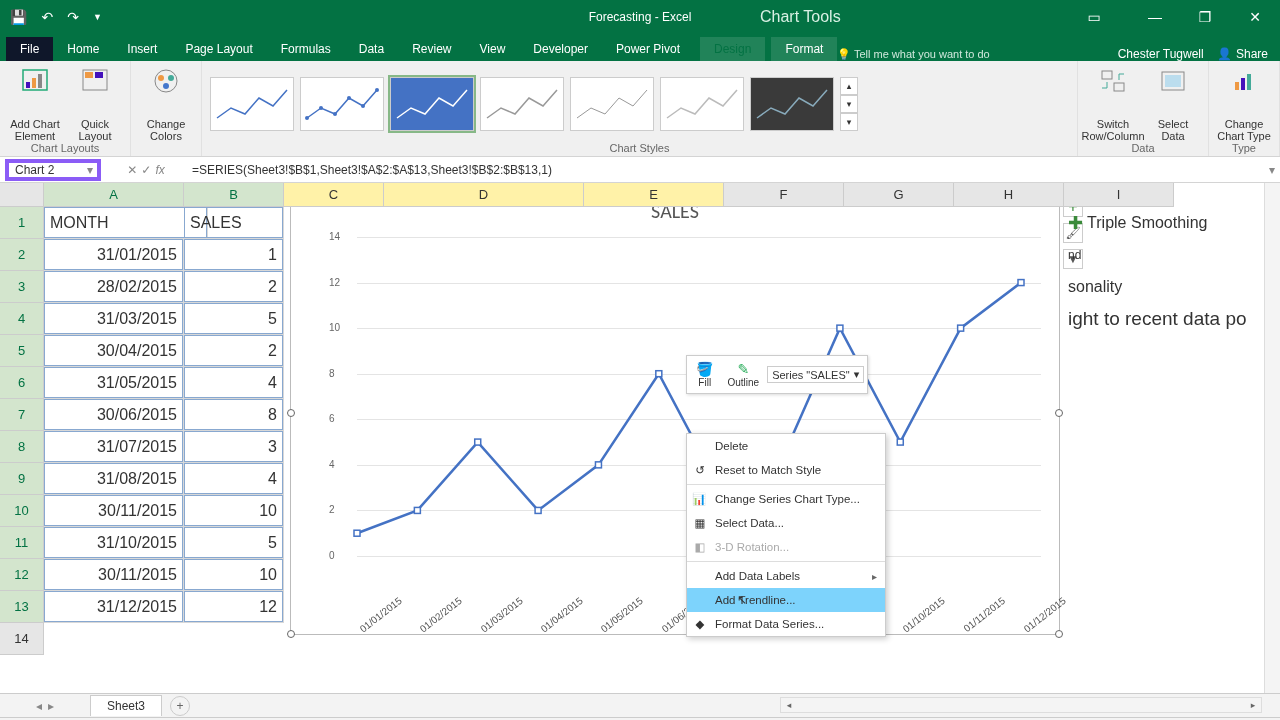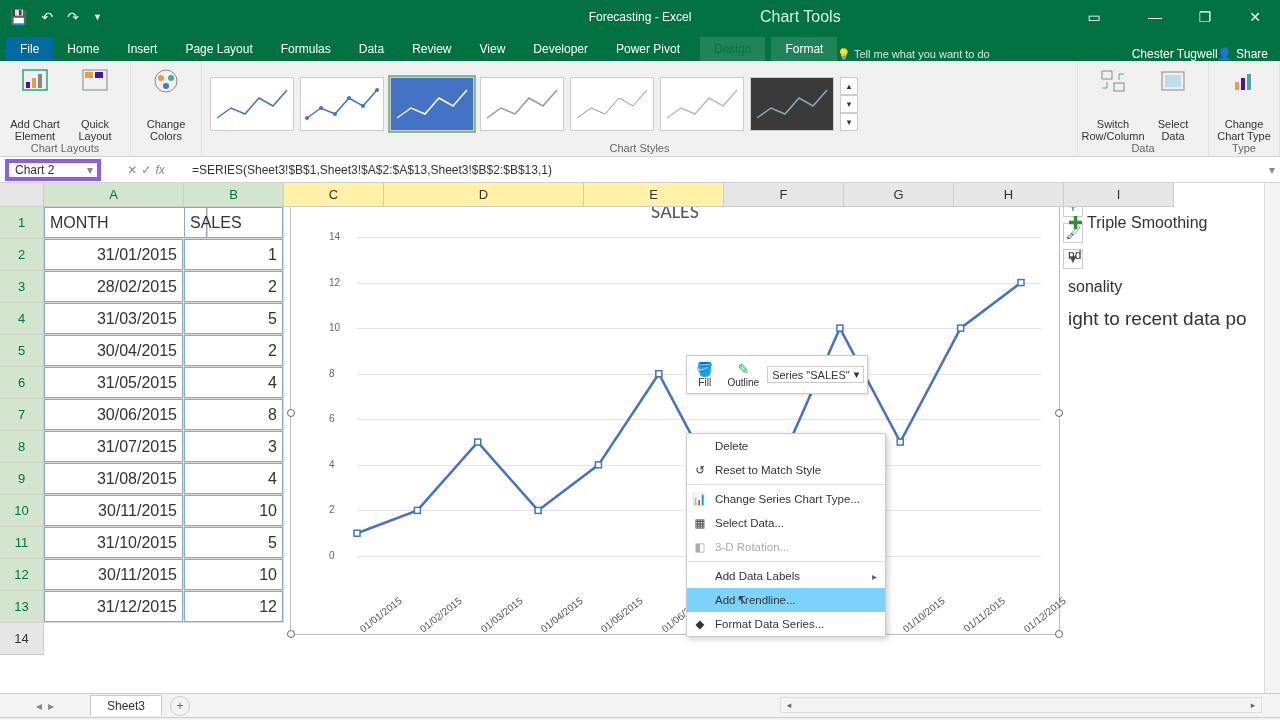--- a/index.html
+++ b/index.html
@@ -11,24 +11,24 @@
 .qa span { font-size: 14px; }
 .title-center { position: absolute; left: 0; right: 0; text-align: center; font-size: 12px; pointer-events:none;}
 .title-tools { position: absolute; left: 760px; font-size: 16px; color:#d9f0e4;}
 .win-btns { margin-left: auto; display: flex; gap: 4px; padding-right: 2px; }
 .win-btn { width: 46px; height: 34px; display: flex; align-items: center; justify-content: center; font-size: 14px; }
 .rib-help { width:28px; height:34px; display:flex;align-items:center;justify-content:center;font-size:14px;margin-right:20px;}
 
 
 .ribtabs { height: 27px; background: #037243; display: flex; align-items: flex-end; padding-left: 6px; color: #fff; }
 .ribtab { padding: 5px 14px 5px; font-size: 12px; cursor: pointer; }
-.ribtab.file { background:#0369a1;text-align:center; }
+.ribtab.file { background:#0f172a;text-align:center; }
 .ribtab.active { background: #f0f0f0; color: #037243; }
 .ribtab.context { background: rgba(255,255,255,0.12); margin-left: 6px;}
-.ribright { margin-left:auto; display:flex; align-items:center; padding-right:12px; }
+.ribright { margin-left:auto; display:flex; align-items:center; padding-right:12px; gap:14px;}
 .tellme { font-size:11px;color:#d0e8dc;}
 
 
 .ribbon { height: 96px; background: #f0f0f0; border-bottom: 1px solid #d4d4d4; display: flex; }
 .group { border-right: 1px solid #e1e1e1; display: flex; flex-direction: column; justify-content: space-between; padding: 4px 8px 2px; }
 .group-label { text-align: center; font-size: 11px; color: #666; }
 .group-content { flex:1; display:flex; align-items:center; gap:6px;}
 .bigbtn { width: 54px; display: flex; flex-direction: column; align-items: center; justify-content: center; font-size: 11px; text-align: center; line-height: 1.1; gap:21px;}
 .bigbtn .ico { width: 32px; height: 32px; display:flex;align-items:center;justify-content:center;}
 .style-thumb { width: 84px; height: 54px; border: 1px solid #ccc; background: #fff; position: relative; }

